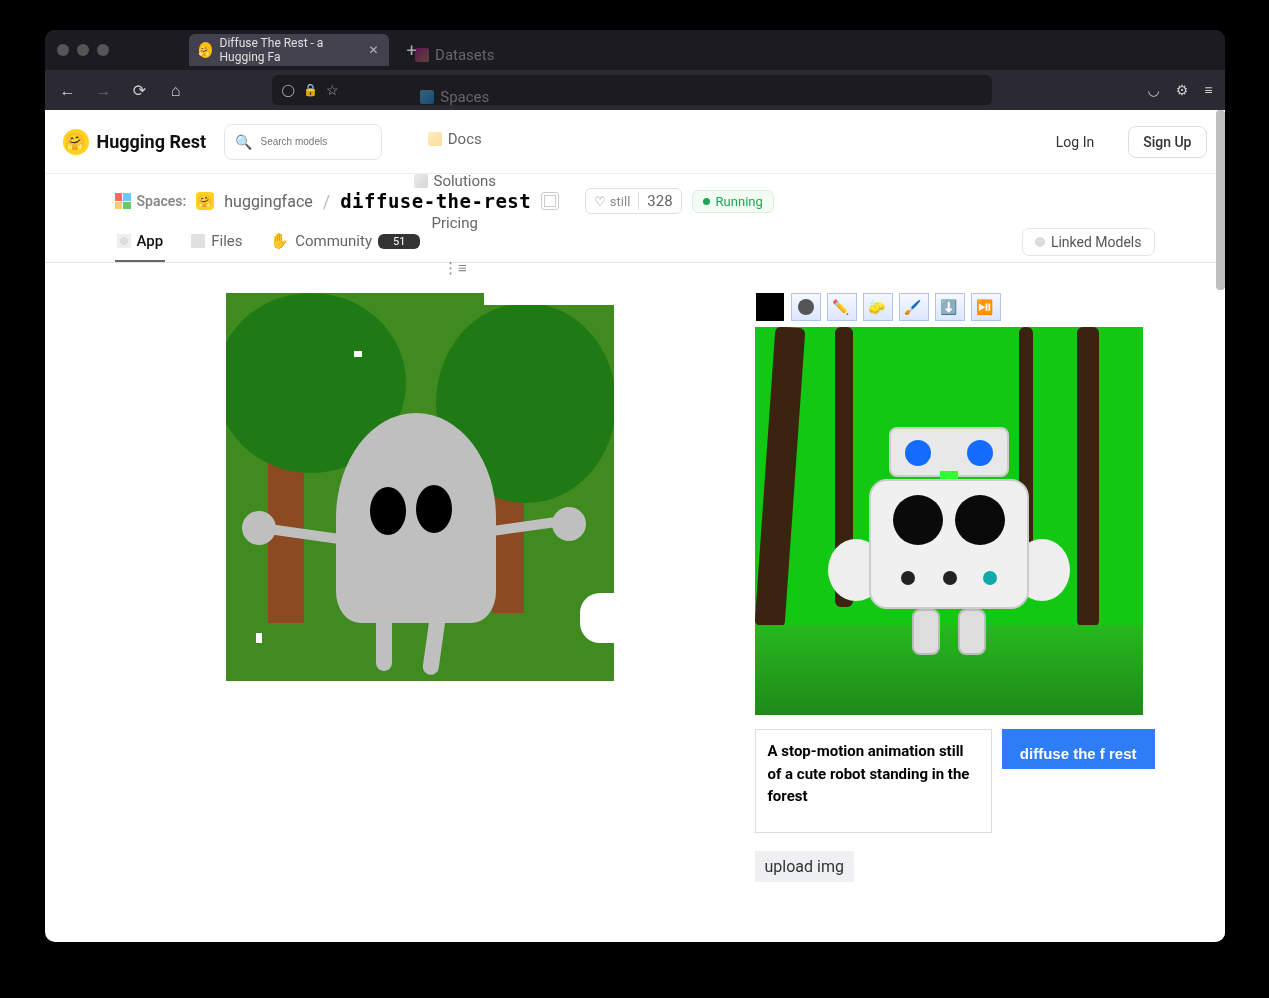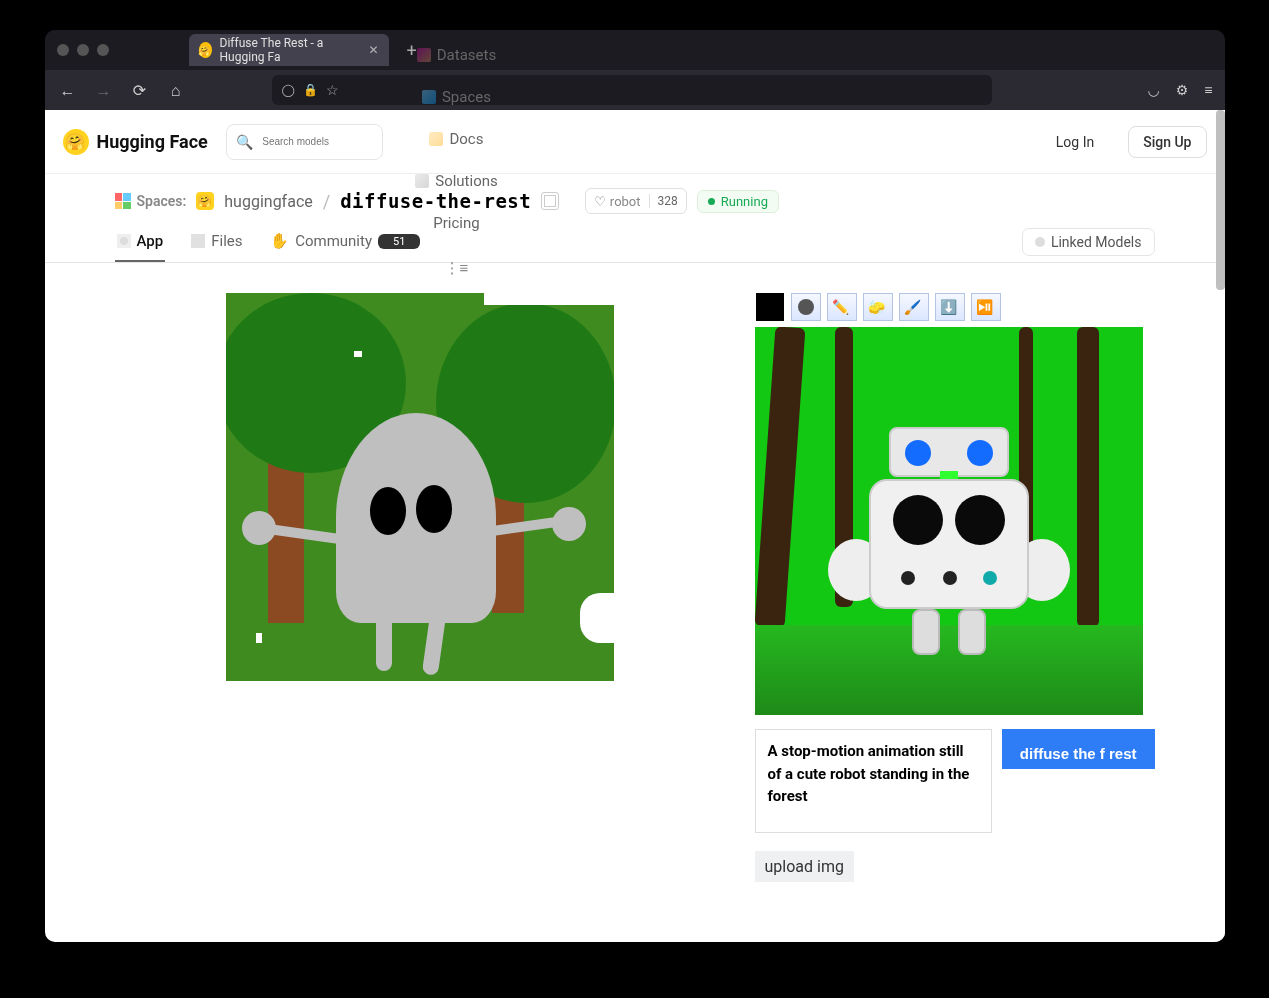--- a/index.html
+++ b/index.html
@@ -116,21 +116,21 @@
     .sq-icon { width:16px; height:16px; display:inline-grid; grid-template-columns:1fr 1fr; grid-template-rows:1fr 1fr; gap:1px;}
     .sq-icon span{ background:#f66;} .sq-icon span:nth-child(2){background:#6cf;} .sq-icon span:nth-child(3){background:#fc6;} .sq-icon span:nth-child(4){background:#6c6;}
     .org-icon{ width:18px; height:18px; background:#ffd21f; border-radius:4px; display:flex; align-items:center; justify-content:center; font-size:12px;}
     .org-name { color:#666; font-size:16px;}
     .slash{ color:#bbb; font-size:18px;}
     .space-name{ font-family: ui-monospace, Menlo, monospace; font-weight:700; font-size:19px; letter-spacing:0.5px;}
     .copy-ic { width:18px; height:18px; border:1px solid #ccc; border-radius:3px; position:relative; cursor:pointer;}
     .copy-ic::after{content:""; position:absolute; width:10px; height:10px; border:1px solid #ccc; top:2px; left:2px; background:#fff;}
     .like-pill { display:flex; align-items:center; border:1px solid #e0e0e0; border-radius:6px; overflow:hidden; height:26px;}
     .like-pill .heart{ padding:0 8px; color:#888; display:flex; gap:4px; align-items:center; font-size:13px;}
-    .like-pill .count{ border-left:1px solid #e0e0e0; padding:0 8px; color:#666; font-size:12px;}
+    .like-pill .count{ border-left:1px solid #e0e0e0; padding:0 8px; color:#666; font-size:15px;}
     .status-pill { border:1px solid #ddeedd; background:#f3fcf3; color:#18a957; border-radius:6px; padding:3px 10px; font-size:13px; display:flex; align-items:center; gap:6px;}
     .status-pill::before{content:""; width:7px; height:7px; background:#18a957; border-radius:50%;}
     
     .tabs-row { display:flex; align-items:center; gap:24px; margin-top:8px;}
     .tab-item { display:flex; align-items:center; gap:6px; padding:10px 2px; color:#666; cursor:pointer; border-bottom:2px solid transparent; font-size:15px;}
     .tab-item.active { color:#111; border-bottom-color:#666; font-weight:500;}
     .tab-item .tic{ width:14px; height:14px; display:inline-block;}
     .tic-app{background:radial-gradient(circle,#ddd 40%,#eee 42%);}
     .tic-files{ background:linear-gradient(#ccc,#ccc); opacity:0.6;}
     .badge { background:#333; color:#fff; font-size:11px; padding:1px 15px; border-radius:6px;}
@@ -228,21 +228,21 @@
   </div>
 
   <div class="page">
     <div class="page-scroll">
       <div class="page-scroll-thumb"></div>
     </div>
 
     <div class="site-nav">
       <div class="logo">
         <span class="logo-icon">🤗</span>
-        <span>Hugging Face</span>
+        <span>Hugging Rest</span>
       </div>
       <div class="search-box">
         <span>🔍</span>
         <input placeholder="Search models" style="">
       </div>
       <div class="nav-links">
         <div class="nav-link">
             <span class="ic ic-model"></span>
             <span>Models</span>
           </div>
@@ -284,21 +284,21 @@
             </span>
           <span>Spaces:</span>
         </span>
         <span class="org-icon">🤗</span>
         <span class="org-name">huggingface</span>
         <span class="slash">/</span>
         <span class="space-name">diffuse-the-rest</span>
         <span class="copy-ic"></span>
         <span style="width:6px"></span>
         <div class="like-pill">
-          <span class="heart">♡ <span>robot</span></span>
+          <span class="heart">♡ <span>still</span></span>
           <span class="count">328</span>
         </div>
         <div class="status-pill">
           <span>Running</span>
         </div>
       </div>
       <div class="tabs-row">
         <div class="tab-item active">
             <span class="tic tic-app"></span>
             <span>App</span>

